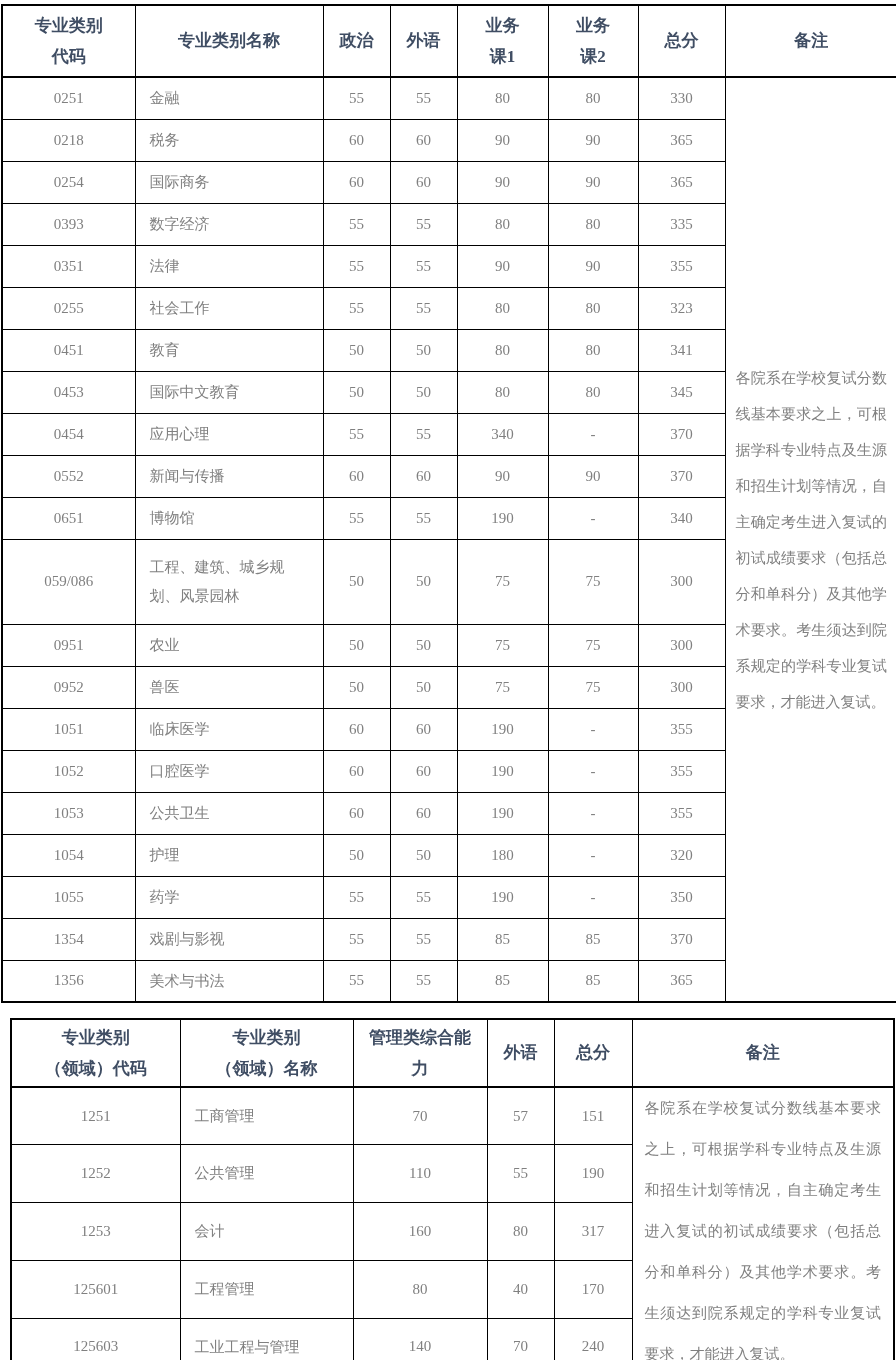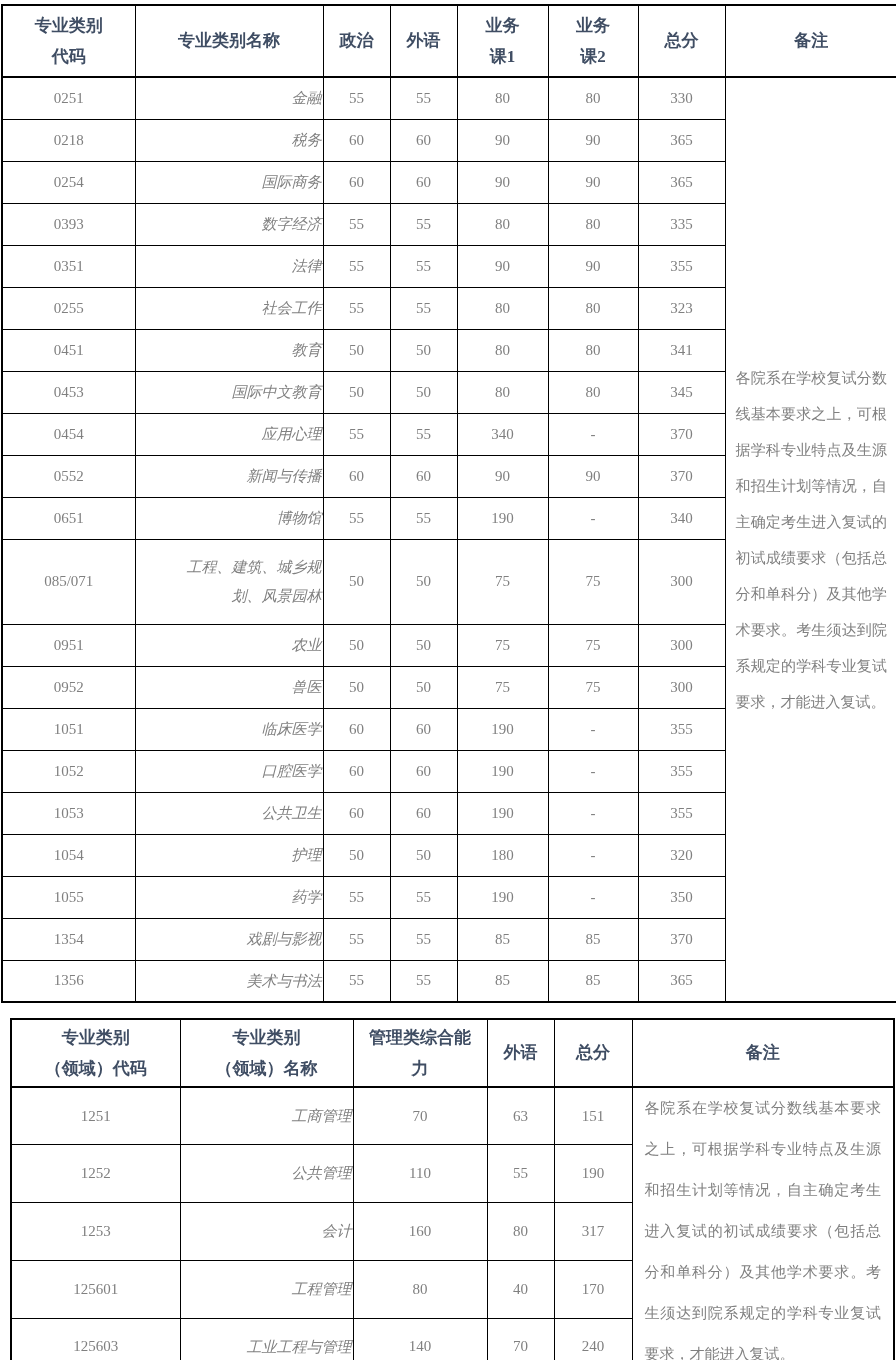--- a/index.html
+++ b/index.html
@@ -35,25 +35,24 @@
   .t2 thead th { height: 68px; }
   td {
     color: #808080;
     font-size: 15px;
     text-align: center;
   }
   .t1 tbody tr { height: 42px; }
   .t1 tbody tr.tall { height: 85px; }
   .t2 tbody tr { height: 57px; }
   td.name-cell {
-    text-align: right;
+    text-align: left;
     padding-left: 14px;
     white-space: pre-line;
     line-height: 1.9;
-    font-style: italic;
   }
   td.remark-cell {
     text-align: justify;
     padding: 0 10px;
     line-height: 36px;
     font-size: 15px;
     vertical-align: middle;
   }
   .t2 td.remark-cell {
     padding: 0 12px;
@@ -186,21 +185,21 @@
         <tr>
           <td>0651</td>
           <td class="name-cell">博物馆</td>
           <td>55</td>
           <td>55</td>
           <td>190</td>
           <td>-</td>
           <td>340</td>
         </tr>
         <tr class="tall">
-          <td>085/071</td>
+          <td>059/086</td>
           <td class="name-cell">工程、建筑、城乡规
 划、风景园林</td>
           <td>50</td>
           <td>50</td>
           <td>75</td>
           <td>75</td>
           <td>300</td>
         </tr>
         <tr>
           <td>0951</td>
@@ -306,21 +305,21 @@
         <th>外语</th>
         <th>总分</th>
         <th>备注</th>
       </tr>
     </thead>
     <tbody>
         <tr>
           <td>1251</td>
           <td class="name-cell">工商管理</td>
           <td>70</td>
-          <td>63</td>
+          <td>57</td>
           <td>151</td>
           <td class="remark-cell" rowspan="5">各院系在学校复试分数线基本要求之上，可根据学科专业特点及生源和招生计划等情况，自主确定考生进入复试的初试成绩要求（包括总分和单科分）及其他学术要求。考生须达到院系规定的学科专业复试要求，才能进入复试。</td>
         </tr>
         <tr>
           <td>1252</td>
           <td class="name-cell">公共管理</td>
           <td>110</td>
           <td>55</td>
           <td>190</td>
         </tr>

